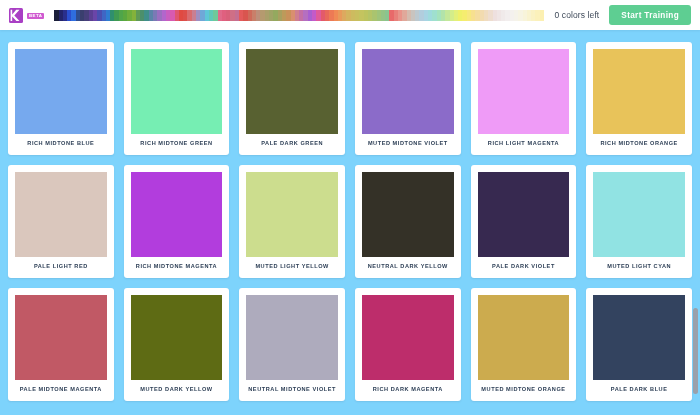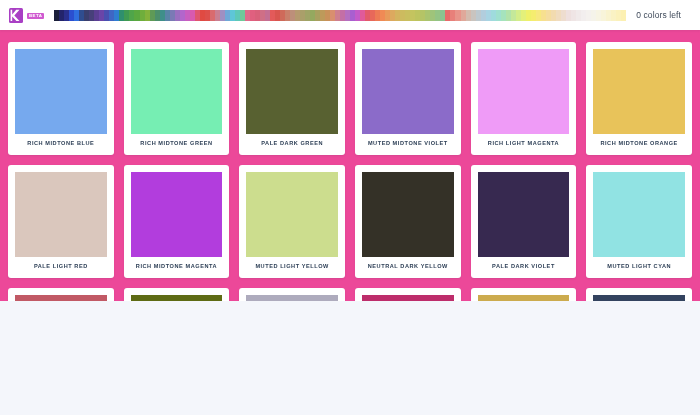--- a/index.html
+++ b/index.html
@@ -12,23 +12,23 @@
 
   body {
     background: #f4f6fb;
     font-family: "Liberation Sans", sans-serif;
     -webkit-font-smoothing: antialiased;
   }
 
   
   #app {
     width: 700px;
-    height: 301px;
+    height: 415px;
     position: relative;
-    background: #ec4899;
+    background: #7dd3fc;
     overflow: hidden;
   }
 
   .header {
     height: 30px;
     background: #ffffff;
     display: flex;
     align-items: center;
     padding: 0 9px 0 9px;
     box-shadow: 0 1px 2px rgba(30, 40, 70, 0.08);
@@ -312,20 +312,21 @@
           <i style="background: rgb(248, 244, 218);"></i>
           <i style="background: rgb(249, 243, 207);"></i>
           <i style="background: rgb(250, 242, 196);"></i>
           <i style="background: rgb(251, 241, 187);"></i>
           <i style="background: rgb(252, 240, 178);"></i>
         </div>
     </div>
 
     <span class="colors-left">0 colors left</span>
 
+    <button class="btn-train">Start Training</button>
   </div>
 
   <div class="scroll-area">
     <div class="grid" id="swatch-grid">
         <div class="card">
           <div class="swatch" style="background: rgb(118, 169, 238);"></div>
           <div class="card-label">RICH MIDTONE BLUE</div>
         </div>
         <div class="card">
           <div class="swatch" style="background: rgb(118, 238, 179);"></div>

